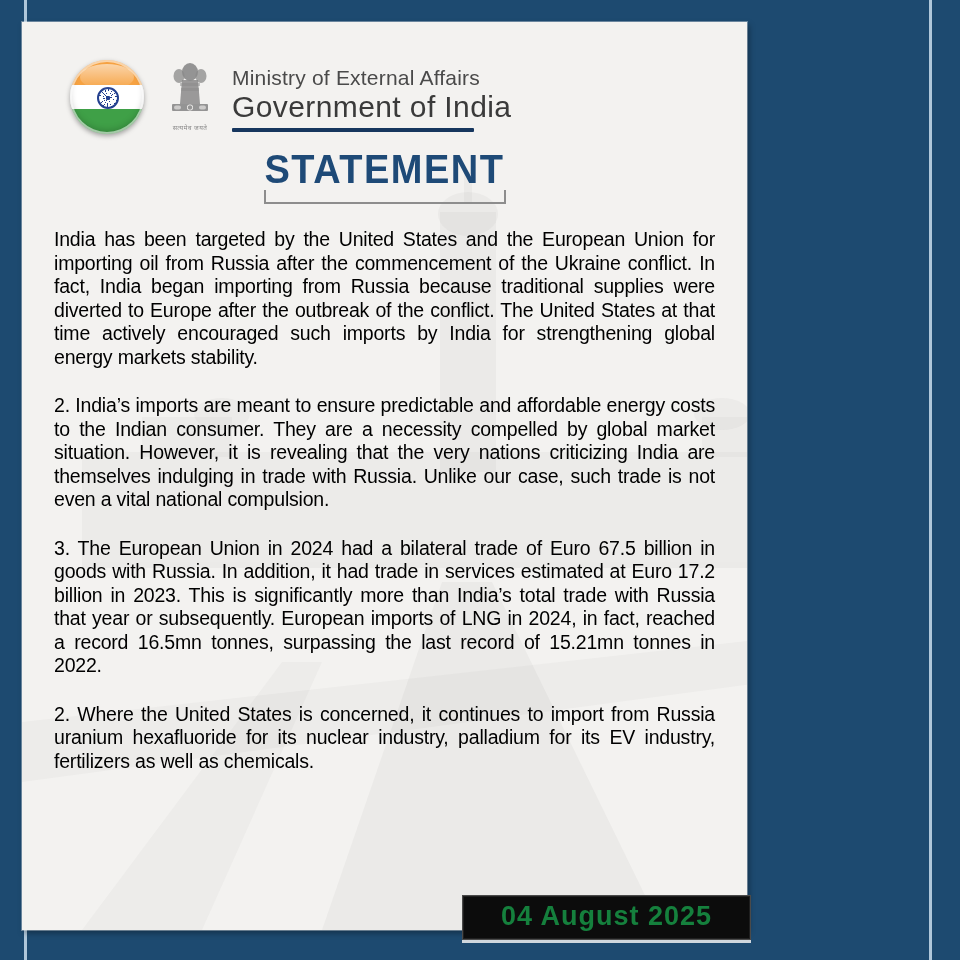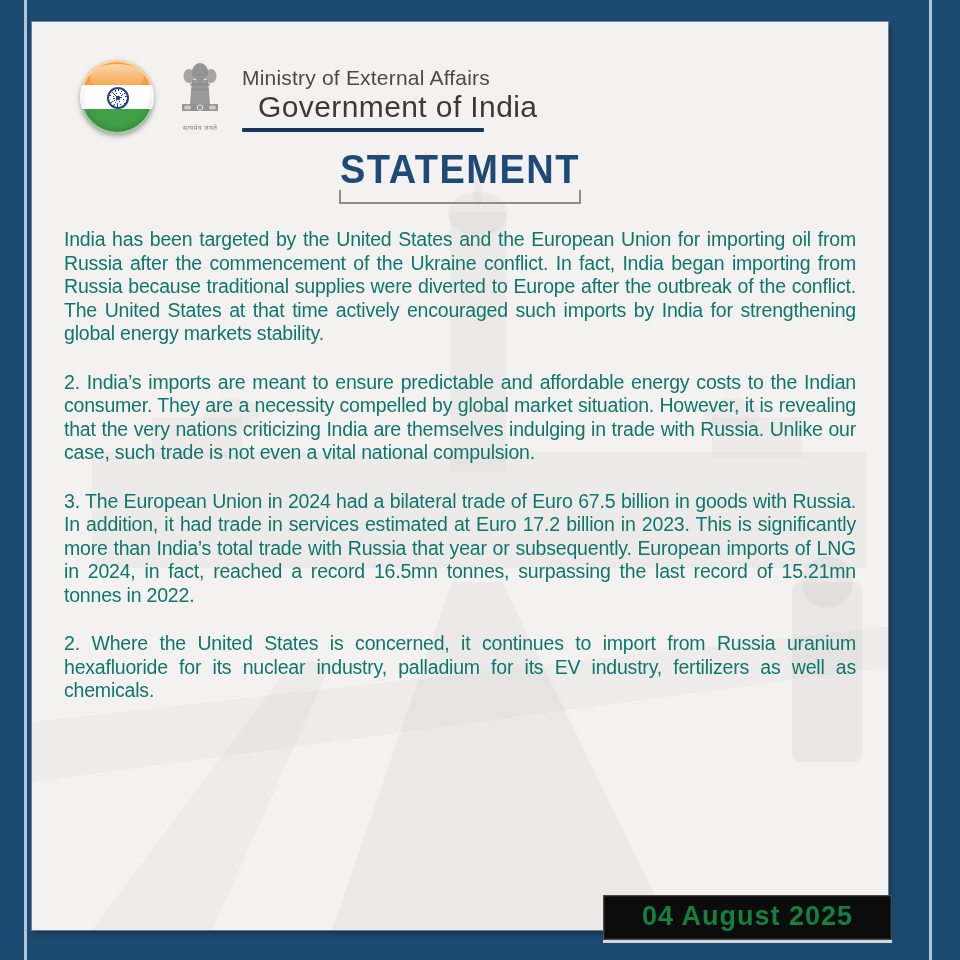--- a/index.html
+++ b/index.html
@@ -14,22 +14,22 @@
   .frame-line{
     position:absolute;top:0;bottom:0;width:3px;
     background:#c9ddec;opacity:.85;
   }
   .frame-line.left{left:24px;}
   .frame-line.right{left:929px;}
 
   
   .card{
     position:absolute;
-    left:32px;top:22px;
-    width:856px;height:908px;
+    left:22px;top:22px;
+    width:725px;height:908px;
     background:#f3f2f0;
     box-shadow:0 0 0 1px rgba(255,255,255,.35), 2px 3px 6px rgba(0,0,0,.35);
   }
   .watermark{
     position:absolute;inset:0;overflow:hidden;pointer-events:none;
   }
   .card-content{position:relative;z-index:2;height:100%;}
 
   
   .header{
@@ -58,21 +58,21 @@
   .emblem svg{display:block;margin:0 auto;}
   .emblem-motto{
     display:block;font-size:7px;line-height:8px;color:#8a8a8a;letter-spacing:.5px;white-space:nowrap;
     transform:scale(.9);
   }
   .header-text{margin-left:14px;padding-top:6px;}
   .ministry-name{
     font-size:21px;color:#4a4a4a;letter-spacing:.2px;line-height:24px;font-weight:500;
   }
   .government-name{
-    font-size:30px;color:#3a3a3a;letter-spacing:.4px;line-height:34px;font-weight:500;margin-left:16px;
+    font-size:30px;color:#3a3a3a;letter-spacing:.4px;line-height:34px;font-weight:500;
   }
   .header-underline{
     margin-top:4px;width:242px;height:4px;background:#16365e;border-radius:1px;
   }
 
   
   .title-wrap{
     text-align:center;margin-top:16px;position:relative;
   }
   .statement-title{
@@ -85,21 +85,21 @@
   .title-bracket{
     width:238px;height:12px;margin:2px auto 0 auto;
     border-left:2px solid #8d8d8d;
     border-right:2px solid #8d8d8d;
     border-bottom:2px solid #8d8d8d;
   }
 
   
   .body-text{
     padding:24px 32px 0 32px;
-    color:#0f766e;
+    color:#000000;
   }
   .body-text p{
     margin:0 0 25px 0;
     font-size:19.5px;line-height:23.5px;
     letter-spacing:-0.2px;
     text-align:justify;
     font-weight:500;
   }
 
   

